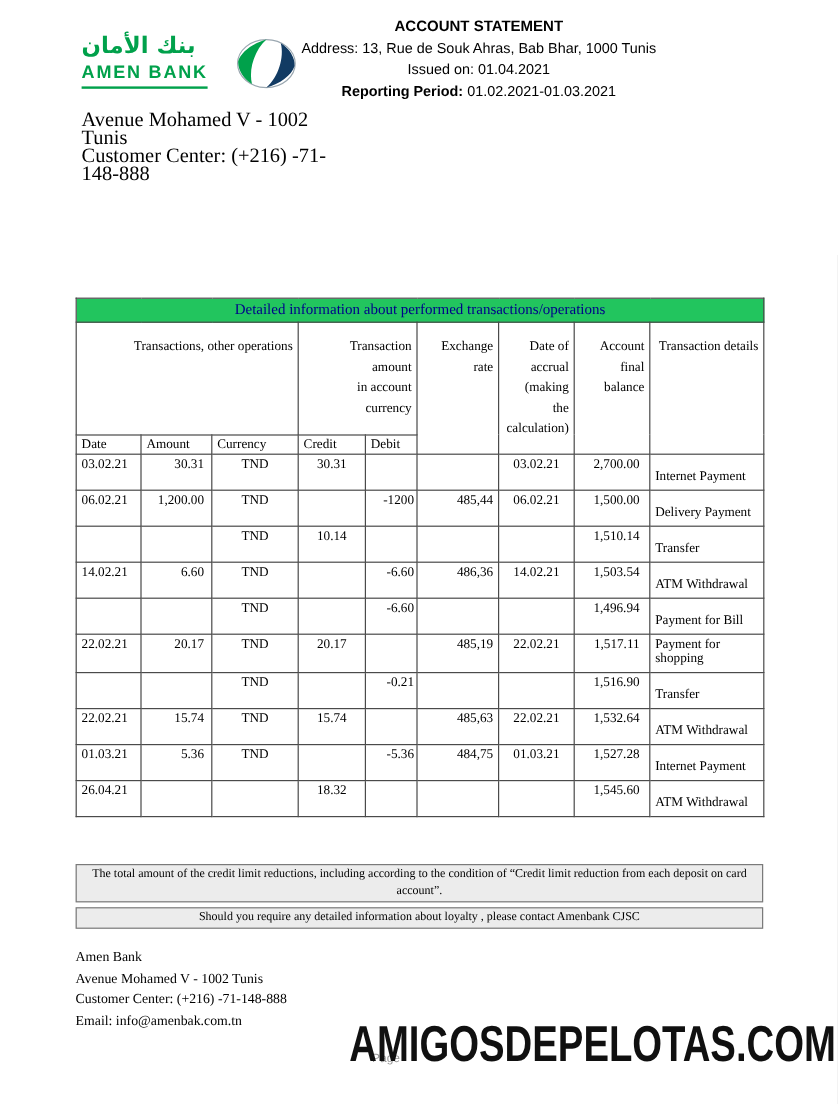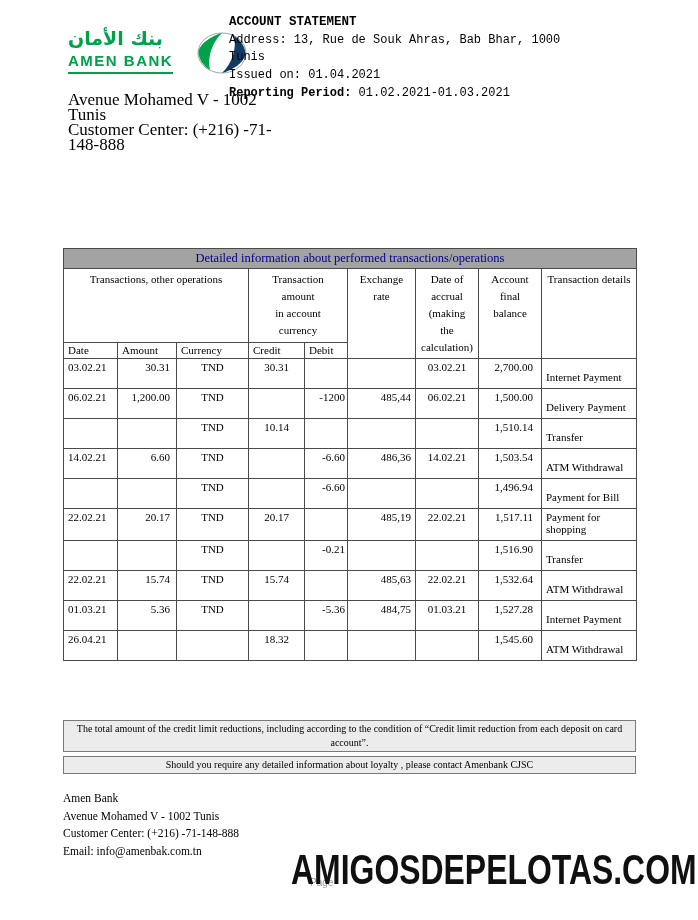--- a/index.html
+++ b/index.html
@@ -11,38 +11,38 @@
   }
 
   
   .logo { position:absolute; left:68px; top:26px; display:flex; align-items:flex-start; gap:24px; }
   .logo-text { border-bottom:2px solid #00A14B; padding-bottom:3px; }
   .logo-arabic { color:#00A14B; font-family:"DejaVu Sans", sans-serif; font-weight:bold; font-size:19px; line-height:24px; text-align:left; }
   .logo-latin  { color:#00A14B; font-family:"Liberation Sans", sans-serif; font-weight:bold; font-size:15px; letter-spacing:1.5px; margin-top:2px; }
   .logo-icon { margin-top:6px; display:inline-block; }
 
   
-  .doc-header { position:absolute; left:229px; top:14px; width:340px; 
-    font-family:Liberation Mono, monospace; font-size:12px; line-height:17px; }
+  .doc-header { position:absolute; left:229px; top:14px; width:340px; text-align:center;
+    font-family:Liberation Sans, sans-serif; font-size:12px; line-height:17px; }
   .doc-header > div { margin-bottom:1px; }
   .h-title { font-weight:bold; font-size:12.5px; }
   .b { font-weight:bold; }
 
   
   .bank-contact { position:absolute; left:68px; top:92px; font-size:17px; line-height:15px; }
 
   
   .account-info { position:absolute; left:490px; top:152px; font-size:11.5px; line-height:15px; }
 
   
   .tx-table { position:absolute; left:63px; top:248px; width:573px; border-collapse:collapse;
     table-layout:fixed; font-size:11px; }
   .tx-table th, .tx-table td { border:1px solid #4a4a4a; font-weight:normal; }
-  .t-title { background:#a3a3a3; color:#00008B; font-weight:bold; font-size:12.5px; height:20px; text-align:center; }
-  .group-row th { height:70px; vertical-align:top; text-align:center; padding:2px 4px; line-height:17px; }
+  .t-title { background:#22c55e; color:#00008B; font-weight:bold; font-size:12.5px; height:20px; text-align:center; }
+  .group-row th { height:70px; vertical-align:top; text-align:right; padding:12px 4px; line-height:17px; }
   .pre { white-space:pre-line; }
   .sub-row th { height:16px; text-align:left; padding:1px 4px; }
   .tx-table td { height:30px; vertical-align:top; padding:2px 4px; }
   td.col-date { text-align:left; }
   td.col-amount { text-align:right; padding-right:6px; }
   td.col-currency { text-align:center; }
   td.col-credit { text-align:center; }
   td.col-debit { text-align:right; padding-right:2px; }
   td.col-rate { text-align:right; padding-right:4px; }
   td.col-accrual { text-align:center; }

